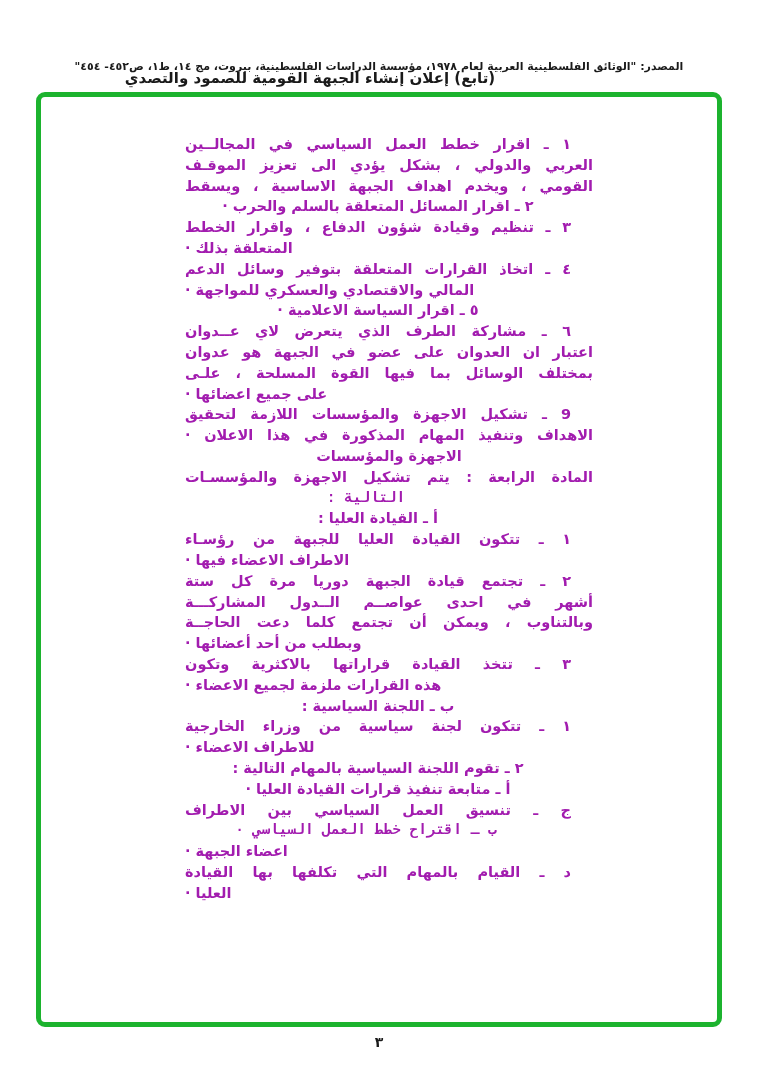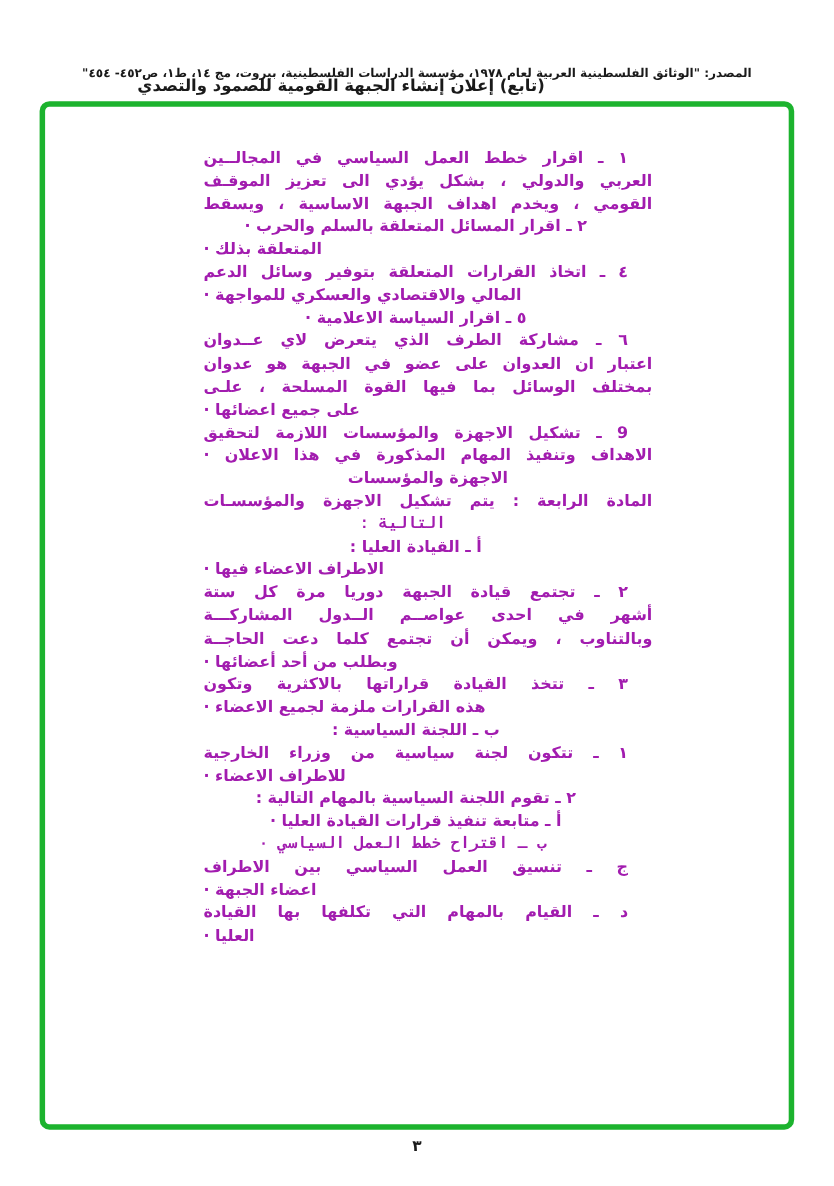--- a/index.html
+++ b/index.html
@@ -77,48 +77,50 @@
 
   <div class="hdr-source">المصدر: "الوثائق الفلسطينية العربية لعام ١٩٧٨، مؤسسة الدراسات الفلسطينية، بيروت، مج ١٤، ط١، ص٤٥٢- ٤٥٤"</div>
 
   <div class="green-box"></div>
 
   <div class="textcol">
       <div class="ln s-j i-1">١ ـ اقرار خطط العمل السياسي في المجالــين</div>
       <div class="ln s-j i-0">العربي والدولي ، بشكل يؤدي الى تعزيز الموقـف</div>
       <div class="ln s-j i-0">القومي ، ويخدم اهداف الجبهة الاساسية ، ويسقط</div>
       <div class="ln s-r i-1">٢ ـ اقرار المسائل المتعلقة بالسلم والحرب ·</div>
+      <div class="ln s-j i-1">٣ ـ تنظيم وقيادة شؤون الدفاع ، واقرار الخطط</div>
       <div class="ln s-l i-0">المتعلقة بذلك ·</div>
       <div class="ln s-j i-1">٤ ـ اتخاذ القرارات المتعلقة بتوفير وسائل الدعم</div>
       <div class="ln s-l i-0">المالي والاقتصادي والعسكري للمواجهة ·</div>
       <div class="ln s-r i-1">٥ ـ اقرار السياسة الاعلامية ·</div>
       <div class="ln s-j i-1">٦ ـ مشاركة الطرف الذي يتعرض لاي عــدوان</div>
       <div class="ln s-j i-0">اعتبار ان العدوان على عضو في الجبهة هو عدوان</div>
       <div class="ln s-j i-0">بمختلف الوسائل بما فيها القوة المسلحة ، علـى</div>
       <div class="ln s-l i-0">على جميع اعضائها ·</div>
       <div class="ln s-j i-1">9 ـ تشكيل الاجهزة والمؤسسات اللازمة لتحقيق</div>
       <div class="ln s-j i-0">الاهداف وتنفيذ المهام المذكورة في هذا الاعلان ·</div>
       <div class="ln s-c i-0 b">الاجهزة والمؤسسات</div>
       <div class="ln s-j i-0">المادة الرابعة : يتم تشكيل الاجهزة والمؤسسـات</div>
       <div class="ln s-r i-2">التالية :</div>
       <div class="ln s-r i-1 b">أ ـ القيادة العليا :</div>
+      <div class="ln s-j i-1">١ ـ تتكون القيادة العليا للجبهة من رؤسـاء</div>
       <div class="ln s-l i-0">الاطراف الاعضاء فيها ·</div>
       <div class="ln s-j i-1">٢ ـ تجتمع قيادة الجبهة دوريا مرة كل ستة</div>
       <div class="ln s-j i-0">أشهر في احدى عواصــم الــدول المشاركـــة</div>
       <div class="ln s-j i-0">وبالتناوب ، ويمكن أن تجتمع كلما دعت الحاجــة</div>
       <div class="ln s-l i-0">وبطلب من أحد أعضائها ·</div>
       <div class="ln s-j i-1">٣ ـ تتخذ القيادة قراراتها بالاكثرية وتكون</div>
       <div class="ln s-l i-0">هذه القرارات ملزمة لجميع الاعضاء ·</div>
       <div class="ln s-r i-1 b">ب ـ اللجنة السياسية :</div>
       <div class="ln s-j i-1">١ ـ تتكون لجنة سياسية من وزراء الخارجية</div>
       <div class="ln s-l i-0">للاطراف الاعضاء ·</div>
       <div class="ln s-r i-1">٢ ـ تقوم اللجنة السياسية بالمهام التالية :</div>
       <div class="ln s-r i-1">أ ـ متابعة تنفيذ قرارات القيادة العليا ·</div>
+      <div class="ln s-j i-1">ج ـ تنسيق العمل السياسي بين الاطراف</div>
       <div class="ln s-r i-2">ب ـ اقتراح خطط العمل السياسي ·</div>
-      <div class="ln s-j i-1">ج ـ تنسيق العمل السياسي بين الاطراف</div>
       <div class="ln s-l i-0">اعضاء الجبهة ·</div>
       <div class="ln s-j i-1">د ـ القيام بالمهام التي تكلفها بها القيادة</div>
       <div class="ln s-l i-0">العليا ·</div>
     </div>
 
   <div class="page-number">٣</div>
 
 </div>
 
 </body></html>

